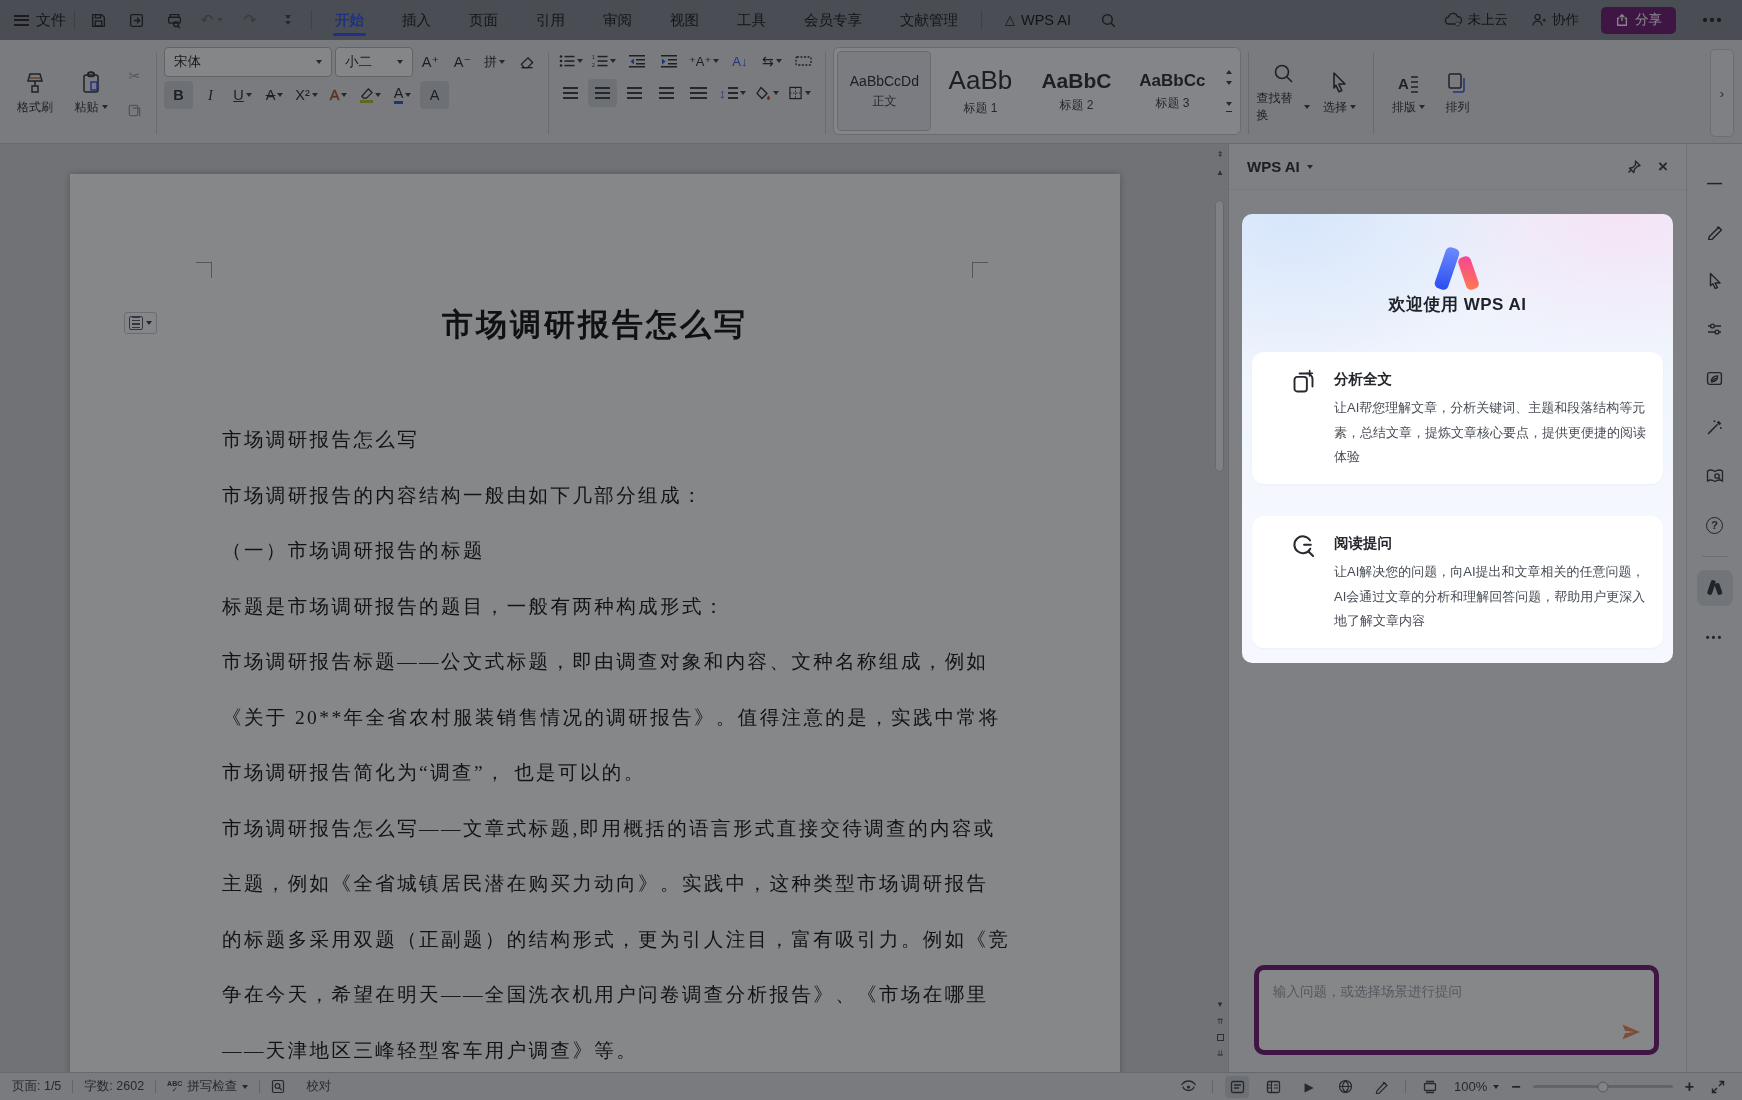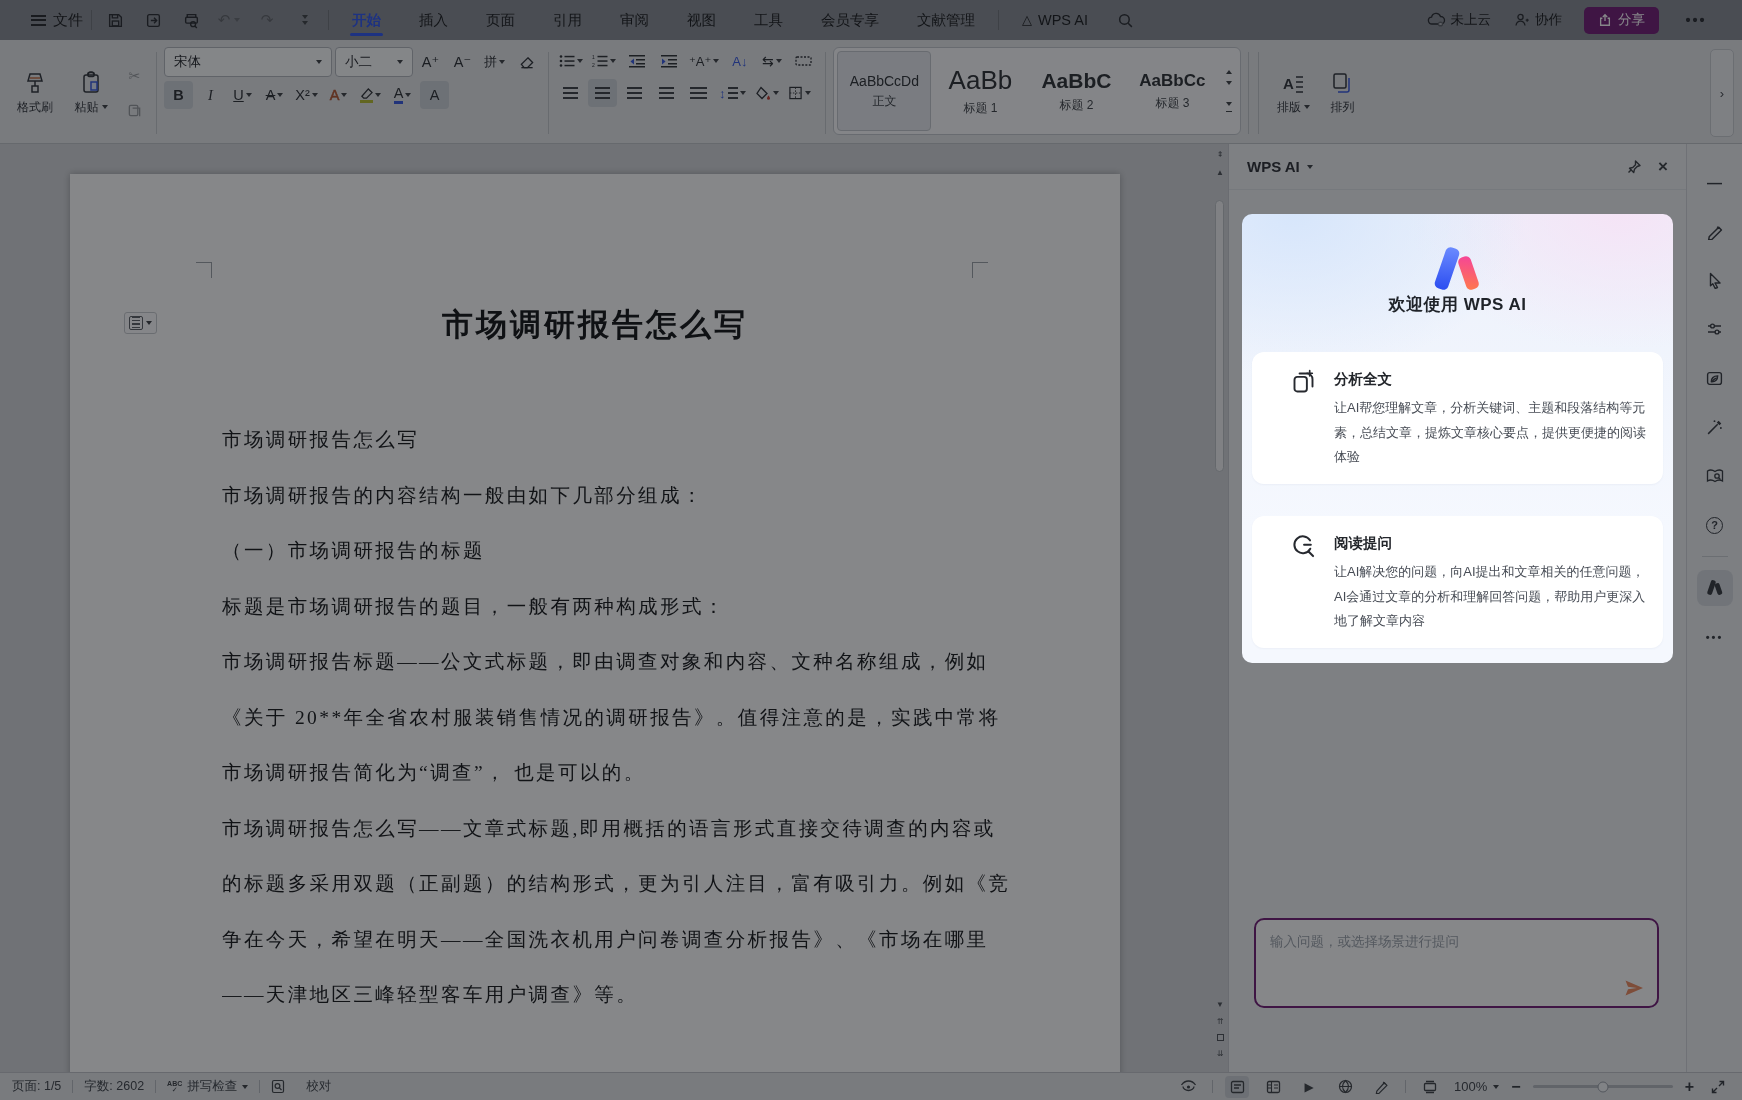--- a/index.html
+++ b/index.html
@@ -1,21 +1,21 @@
 <!DOCTYPE html>
 <html><head>
 <meta charset="utf-8">
 <style>
   *{box-sizing:border-box;margin:0;padding:0}
   html,body{width:1742px;height:1100px;overflow:hidden}
   body{font-family:"Liberation Sans","DejaVu Sans",sans-serif;background:#d3d5d9;position:relative;color:#2b2e33}
   svg{display:block}
 
   
-  .mb{position:absolute;top:0;left:0;right:0;height:40px;background:#878b92;display:flex;align-items:center;padding:0 31px;gap:8px;font-size:14.5px;color:#17191c}
+  .mb{position:absolute;top:0;left:0;right:0;height:40px;background:#878b92;display:flex;align-items:center;padding:0 14px;gap:8px;font-size:14.5px;color:#17191c}
   .mb .file{display:flex;align-items:center;gap:7px;font-size:15px}
   .ham{width:15px;height:11px;border-top:2px solid #24262a;border-bottom:2px solid #24262a;position:relative}
   .ham::after{content:"";position:absolute;left:0;right:0;top:2.5px;height:2px;background:#24262a}
   .mbi{width:30px;height:28px;display:flex;align-items:center;justify-content:center;border-radius:4px;color:#26292e}
   .dis{opacity:.42}
   .vsep{width:1px;height:20px;background:#6e7278;align-self:center}
   .tab{padding:0 15px;height:40px;line-height:40px;cursor:default;white-space:nowrap}
   .tab.on{color:#2d54f0;font-weight:bold;position:relative}
   .tab.on::after{content:"";position:absolute;left:13px;right:13px;bottom:4px;height:3px;background:#2d54f0;border-radius:2px}
   .chv{width:0;height:0;border-left:3.5px solid transparent;border-right:3.5px solid transparent;border-top:4.5px solid #3c4045;display:inline-block}
@@ -75,21 +75,21 @@
                 linear-gradient(#ecf1fb,#f5f8fe 70%)}
   .logo{position:absolute;left:50%;top:32px;transform:translateX(-50%);width:48px;height:46px}
   .logo .ll{position:absolute;left:6px;top:1px;width:14px;height:43px;border-radius:5px;background:linear-gradient(165deg,#6d8cff,#2a4cf0);transform:rotate(19deg)}
   .logo .lr{position:absolute;right:7px;top:10px;width:13px;height:34px;border-radius:5px;background:linear-gradient(205deg,#f5439a,#ff7a4a);transform:rotate(-19deg)}
   .wtitle{position:absolute;top:79px;left:0;width:100%;text-align:center;font-size:17px;font-weight:bold;color:#1f2329;letter-spacing:.5px}
   .fcard{position:absolute;left:10px;right:10px;height:132px;background:#fff;border-radius:12px;box-shadow:0 1px 2px rgba(60,70,110,.05)}
   .fc1{top:138px}.fc2{top:302px}
   .fcicon{position:absolute;left:38px;top:17px;color:#26292f}
   .fctitle{position:absolute;left:82px;top:18px;font-size:14.5px;font-weight:bold;color:#23262b}
   .fcdesc{position:absolute;left:82px;top:44px;width:314px;font-size:13px;line-height:24.5px;color:#474c55}
-  .ai-input{position:absolute;left:25px;top:774px;width:405px;height:90px;background:#fff;border:2px solid #701a75;border-radius:10px}
+  .ai-input{position:absolute;left:25px;top:821px;width:405px;height:90px;background:#fff;border:5px solid #701a75;border-radius:10px}
   .ai-input textarea{position:absolute;inset:0;border:none;outline:none;background:transparent;resize:none;padding:13px 14px;font-family:"Liberation Sans","DejaVu Sans",sans-serif;font-size:13.5px;color:#2b2e33}
   .ai-input textarea::placeholder{color:#9aa1aa}
   .send{position:absolute;right:13px;bottom:9px;color:#ee8a5f}
 
   
   .rbar{position:absolute;top:144px;right:0;width:56px;bottom:28px;background:#eceef1;border-left:1px solid #d0d3d8;display:flex;flex-direction:column;align-items:center;padding-top:20px}
   .ritem{width:36px;height:36px;margin-bottom:13px;display:flex;align-items:center;justify-content:center;border-radius:8px;color:#34383e;font-size:15px}
   .ritem.on{background:#d5d9de}
   .rsep{width:26px;height:1px;background:#c9ccd1;margin:0 0 13px}
   .minilogo{position:relative;width:18px;height:16px}
@@ -424,20 +424,41 @@
       <span class="glab">标题 3</span>
     </div>
     <div class="gscroll">
       <i class="chv" style="transform:rotate(180deg)"></i>
       <i class="chv"></i>
       <span style="border-bottom:1.5px solid #3c4045;padding-bottom:1px"><i class="chv"></i></span>
     </div>
   </div>
   <div class="tsep"></div>
 
+  <div class="row" style="gap:2px">
+    <div class="bigb">
+      <svg width="22" height="24" viewBox="0 0 22 24" fill="none" stroke="#2e3238" stroke-width="1.6">
+          <circle cx="10" cy="10" r="6.5"></circle>
+          <path d="M15 15l5 5"></path>
+        </svg>
+      <span class="lbl">
+          <span>查找替换</span>
+          <i class="chv"></i>
+        </span>
+    </div>
+    <div class="bigb">
+      <svg width="20" height="24" viewBox="0 0 20 24" fill="none" stroke="#2e3238" stroke-width="1.6" stroke-linejoin="round">
+          <path d="M5 2l11 11h-6.2l3 6.5-2.8 1.3-3-6.5L5 17z"></path>
+        </svg>
+      <span class="lbl">
+          <span>选择</span>
+          <i class="chv"></i>
+        </span>
+    </div>
+  </div>
   <div class="tsep"></div>
 
   <div class="row" style="gap:2px;overflow:hidden">
     <div class="bigb">
       <svg width="22" height="24" viewBox="0 0 22 24" fill="none" stroke="#2e3238" stroke-width="1.5">
           <path d="M3 20h7M6.5 4L3.5 20M6.5 4l3 16" stroke-width="0"></path>
           <text x="1" y="18" font-size="15" fill="#2e3238" stroke="none" font-weight="bold">A</text>
           <path d="M14 6h7M14 11h7M14 16h7M14 21h7"></path>
         </svg>
       <span class="lbl">
@@ -472,20 +493,21 @@
     <div class="doc-title">市场调研报告怎么写</div>
     <div class="doc-body">
       <div>市场调研报告怎么写</div>
       <div>市场调研报告的内容结构一般由如下几部分组成：</div>
       <div>（一）市场调研报告的标题</div>
       <div>标题是市场调研报告的题目，一般有两种构成形式：</div>
       <div>市场调研报告标题——公文式标题，即由调查对象和内容、文种名称组成，例如</div>
       <div>《关于 20**年全省农村服装销售情况的调研报告》。值得注意的是，实践中常将</div>
       <div>市场调研报告简化为“调查”， 也是可以的。</div>
       <div>市场调研报告怎么写——文章式标题,即用概括的语言形式直接交待调查的内容或</div>
+      <div>主题，例如《全省城镇居民潜在购买力动向》。实践中，这种类型市场调研报告</div>
       <div>的标题多采用双题（正副题）的结构形式，更为引人注目，富有吸引力。例如《竞</div>
       <div>争在今天，希望在明天——全国洗衣机用户问卷调查分析报告》、《市场在哪里</div>
       <div>——天津地区三峰轻型客车用户调查》等。</div>
     </div>
   </div>
 </div>
 
 <div class="vs">
   <div class="vstop">
     <span>⇞</span>

